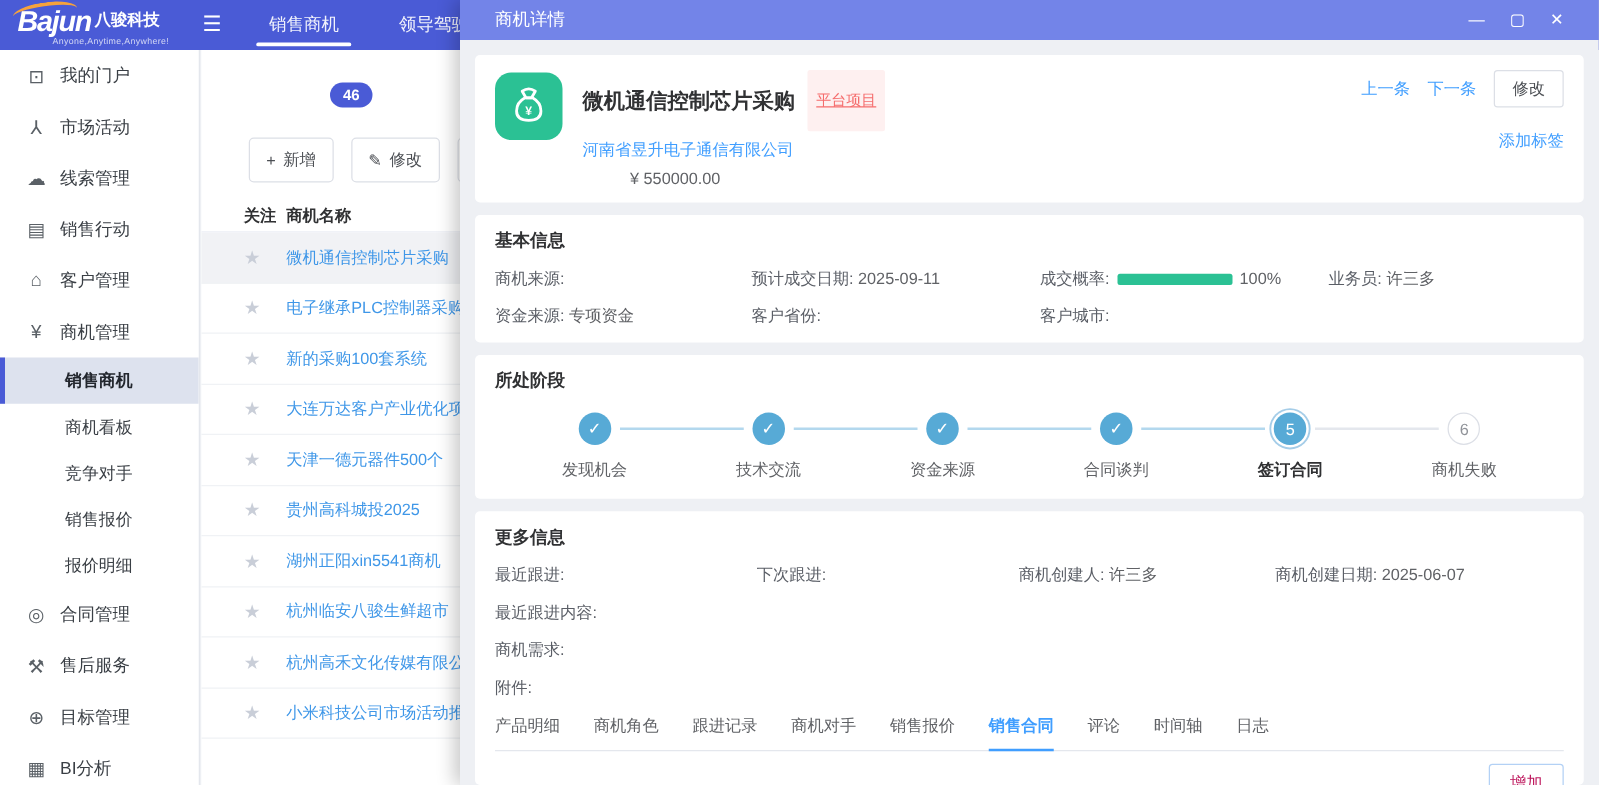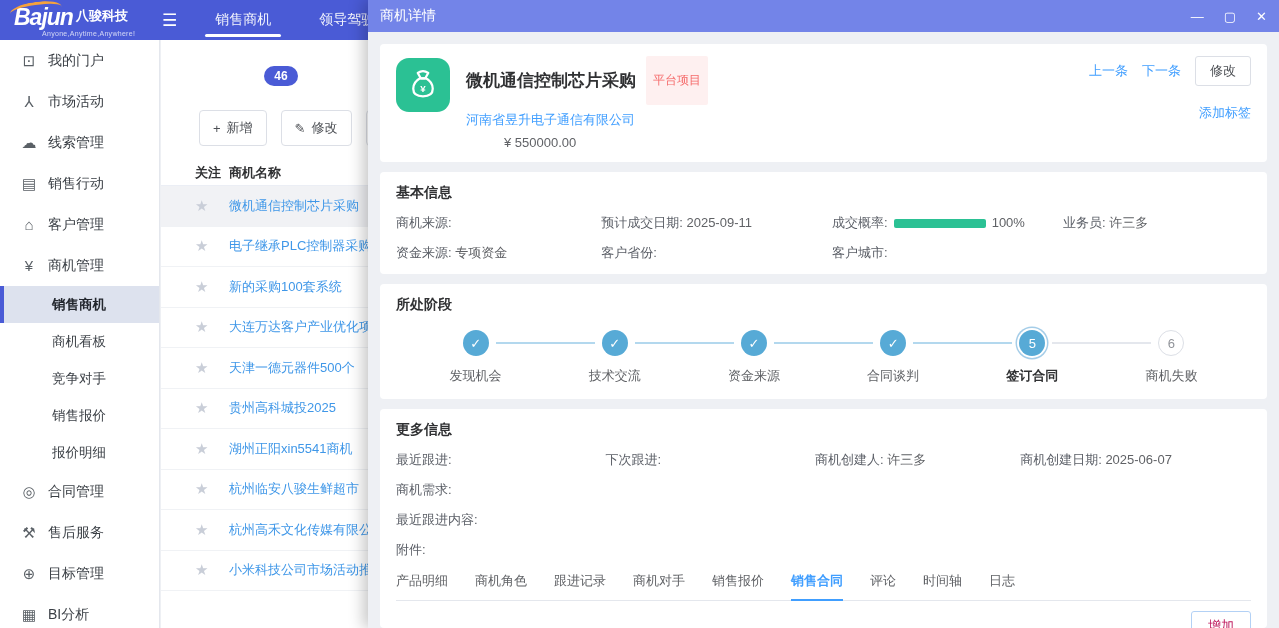--- a/index.html
+++ b/index.html
@@ -38,34 +38,34 @@
   .lp-head { display:flex; margin-top:14px; height:26px; align-items:center; border-bottom:1px solid #ebeef5; font-weight:bold; color:#303133; }
   .lp-head .c1 { width:34px; margin-left:34px; }
   .lp-head .c2 { margin-left:0; }
   .lp-row { display:flex; align-items:center; height:40.5px; border-bottom:1px solid #f0f2f5; cursor:pointer; }
   .lp-row.selected { background:#f1f2f5; }
   .lp-row .star { width:34px; margin-left:34px; color:#c9ced8; font-size:15px; }
   .lp-row .nm { color:#3f97e8; white-space:nowrap; }
 
   
   .modal { position:absolute; top:0; left:368px; width:911px; height:628px; z-index:5; box-shadow:-5px 0 14px rgba(0,0,0,.22); }
-  .modal-header { height:32px; background:#7384e8; display:flex; align-items:center; padding:0 12px; color:#fff; }
+  .modal-header { height:32px; background:#7384e8; display:flex; align-items:center; padding:0 28px; color:#fff; }
   .modal-title { font-size:14px; }
   .win-controls { margin-left:auto; display:flex; gap:20px; font-size:13px; }
   .win-controls span { cursor:pointer; }
   .modal-body { position:absolute; top:32px; left:0; right:0; bottom:0; background:#eef0f4; padding:12px 12px 0 12px; display:flex; flex-direction:column; gap:10px; overflow:hidden; }
   .card { background:#fff; border-radius:4px; padding:12px 16px; }
 
   
   .c1-flex { display:flex; }
   .opp-icon { width:54px; height:54px; border-radius:13px; background:#2bc194; flex-shrink:0; display:flex; align-items:center; justify-content:center; margin-top:2px; }
   .c1-info { margin-left:16px; flex:1; }
   .c1-title-row { display:flex; align-items:center; gap:10px; }
   .c1-title { font-size:17px; font-weight:bold; color:#303133; }
-  .tag-pink { background:#fef0f0; color:#f56c6c; font-size:12px; padding:16px 7px; border-radius:2px; }
+  .tag-pink { background:#fef0f0; color:#f56c6c; font-size:12px; padding:16px 7px; border-radius:2px;text-decoration:underline; }
   .c1-company { color:#409eff; margin-top:6px; cursor:pointer; }
   .c1-amount { color:#606266; margin-top:6px;margin-left:38px; }
   .c1-right { width:220px; text-align:right; }
   .nav-links { display:flex; justify-content:flex-end; align-items:center; gap:14px; }
   .blue-link { color:#409eff; cursor:pointer; }
   .btn-plain { padding:5px 14px; background:#fff; border:1px solid #dcdfe6; border-radius:3px; color:#4c4f54; font-size:13px; cursor:pointer; }
   .addtag { margin-top:18px; }
 
   .sec-title { font-size:14px; font-weight:bold; color:#303133; }
 
@@ -346,24 +346,24 @@
         <div class="fld">
           <b>商机创建人:</b>
           <span>许三多</span>
         </div>
         <div class="fld">
           <b>商机创建日期:</b>
           <span>2025-06-07</span>
         </div>
       </div>
       <div class="mi-line fld">
+        <b>最近跟进内容:</b>
+      </div>
+      <div class="mi-line fld">
         <b>商机需求:</b>
-      </div>
-      <div class="mi-line fld">
-        <b>最近跟进内容:</b>
       </div>
       <div class="mi-line fld">
         <b>附件:</b>
       </div>
 
       <div class="tabs">
         <div class="tab">产品明细</div>
         <div class="tab">商机角色</div>
         <div class="tab">跟进记录</div>
         <div class="tab">商机对手</div>

